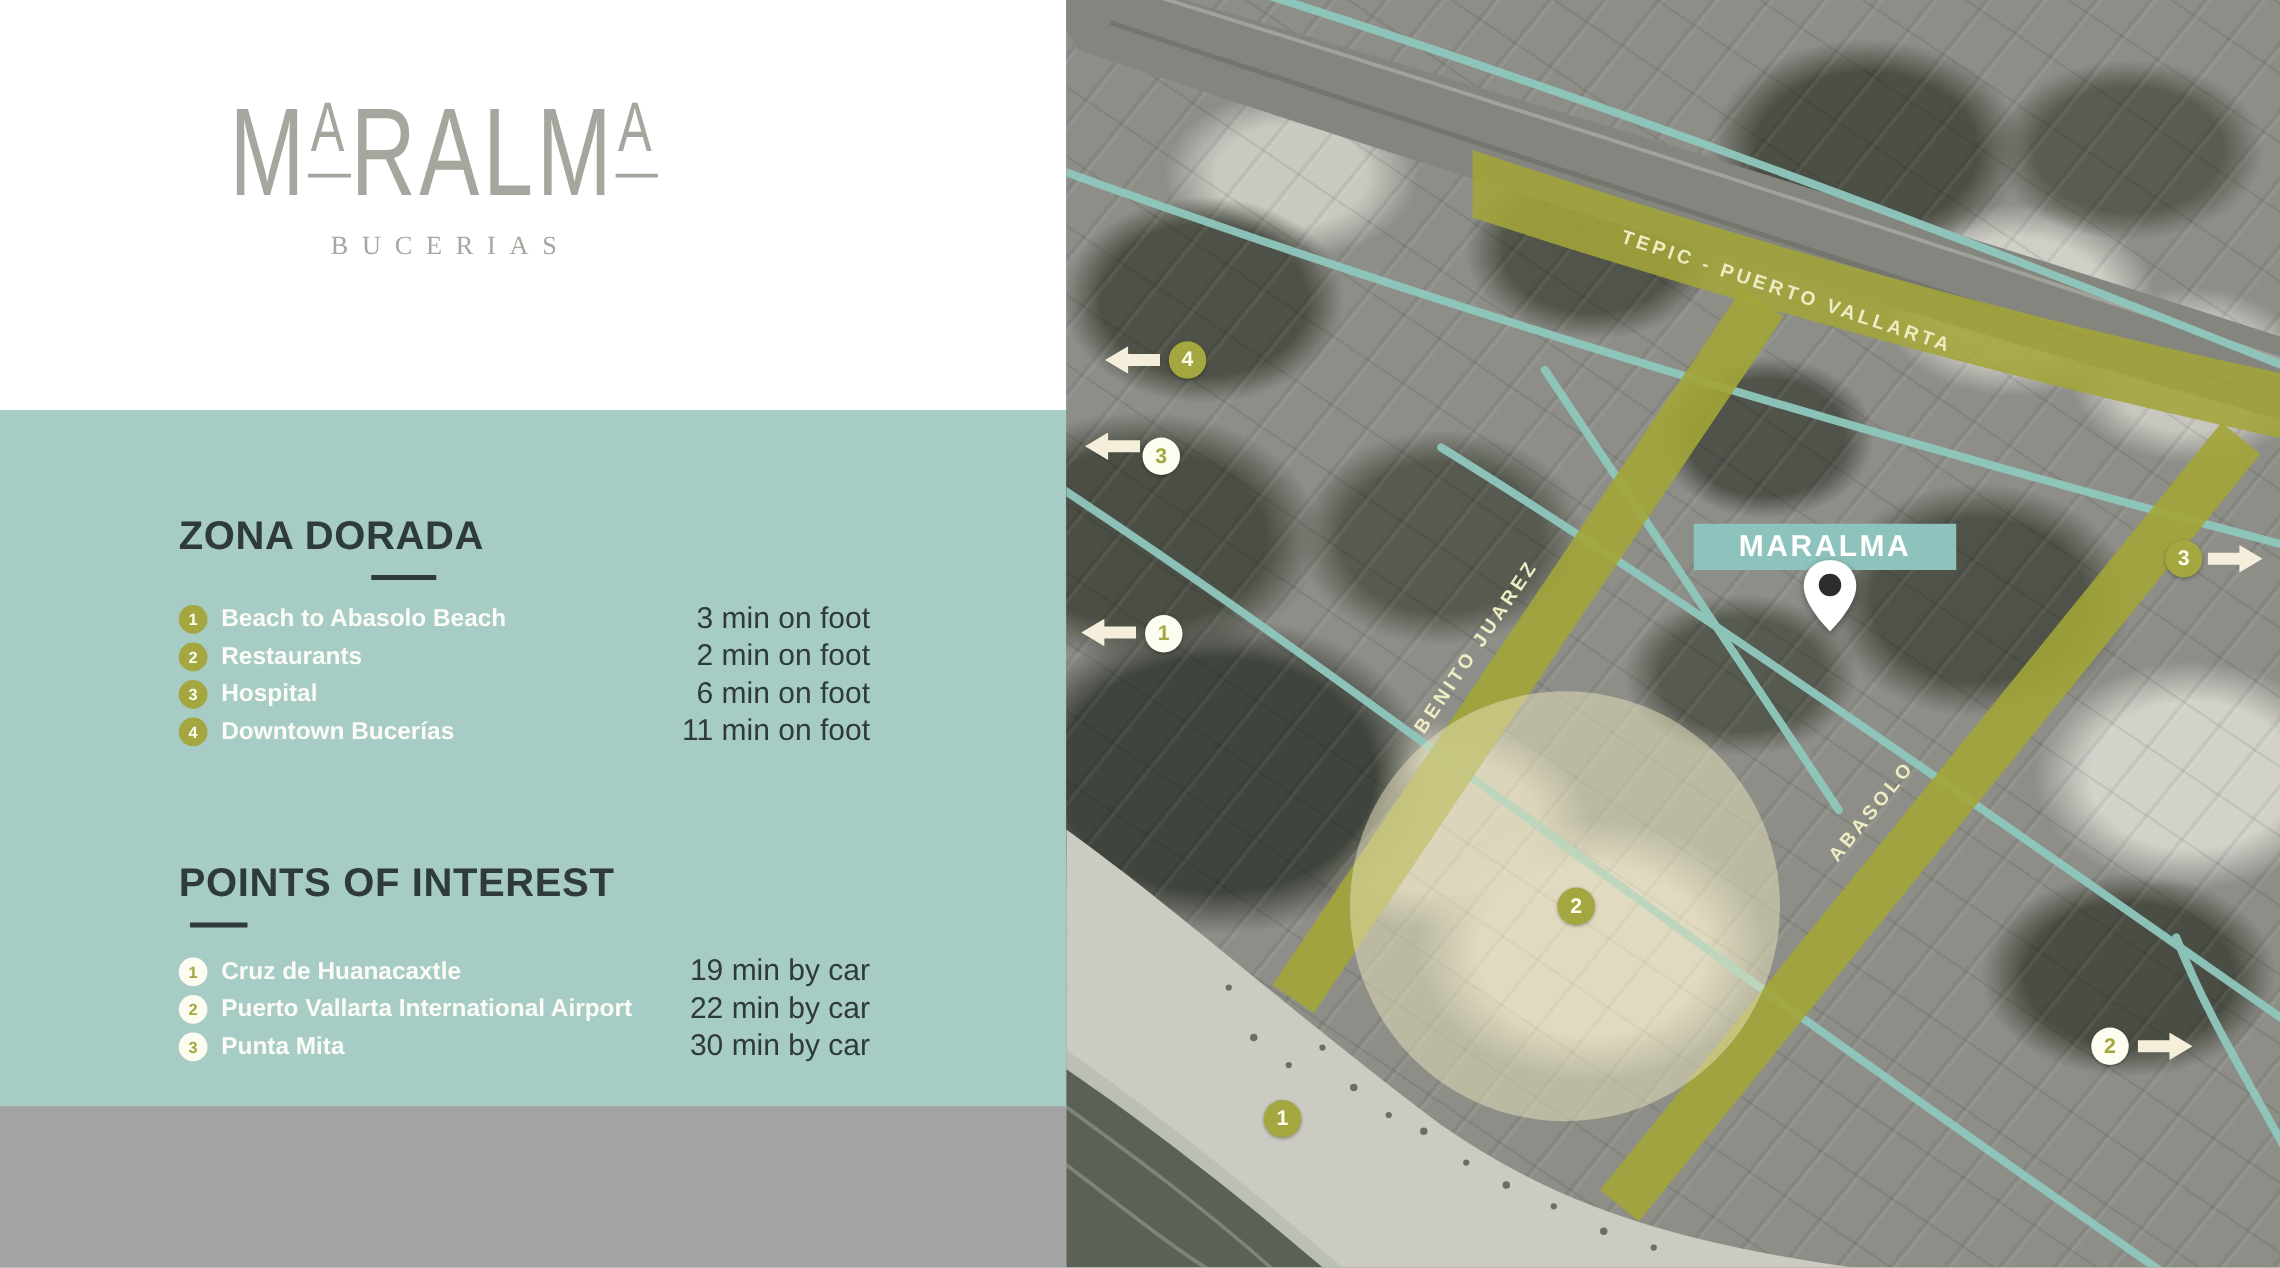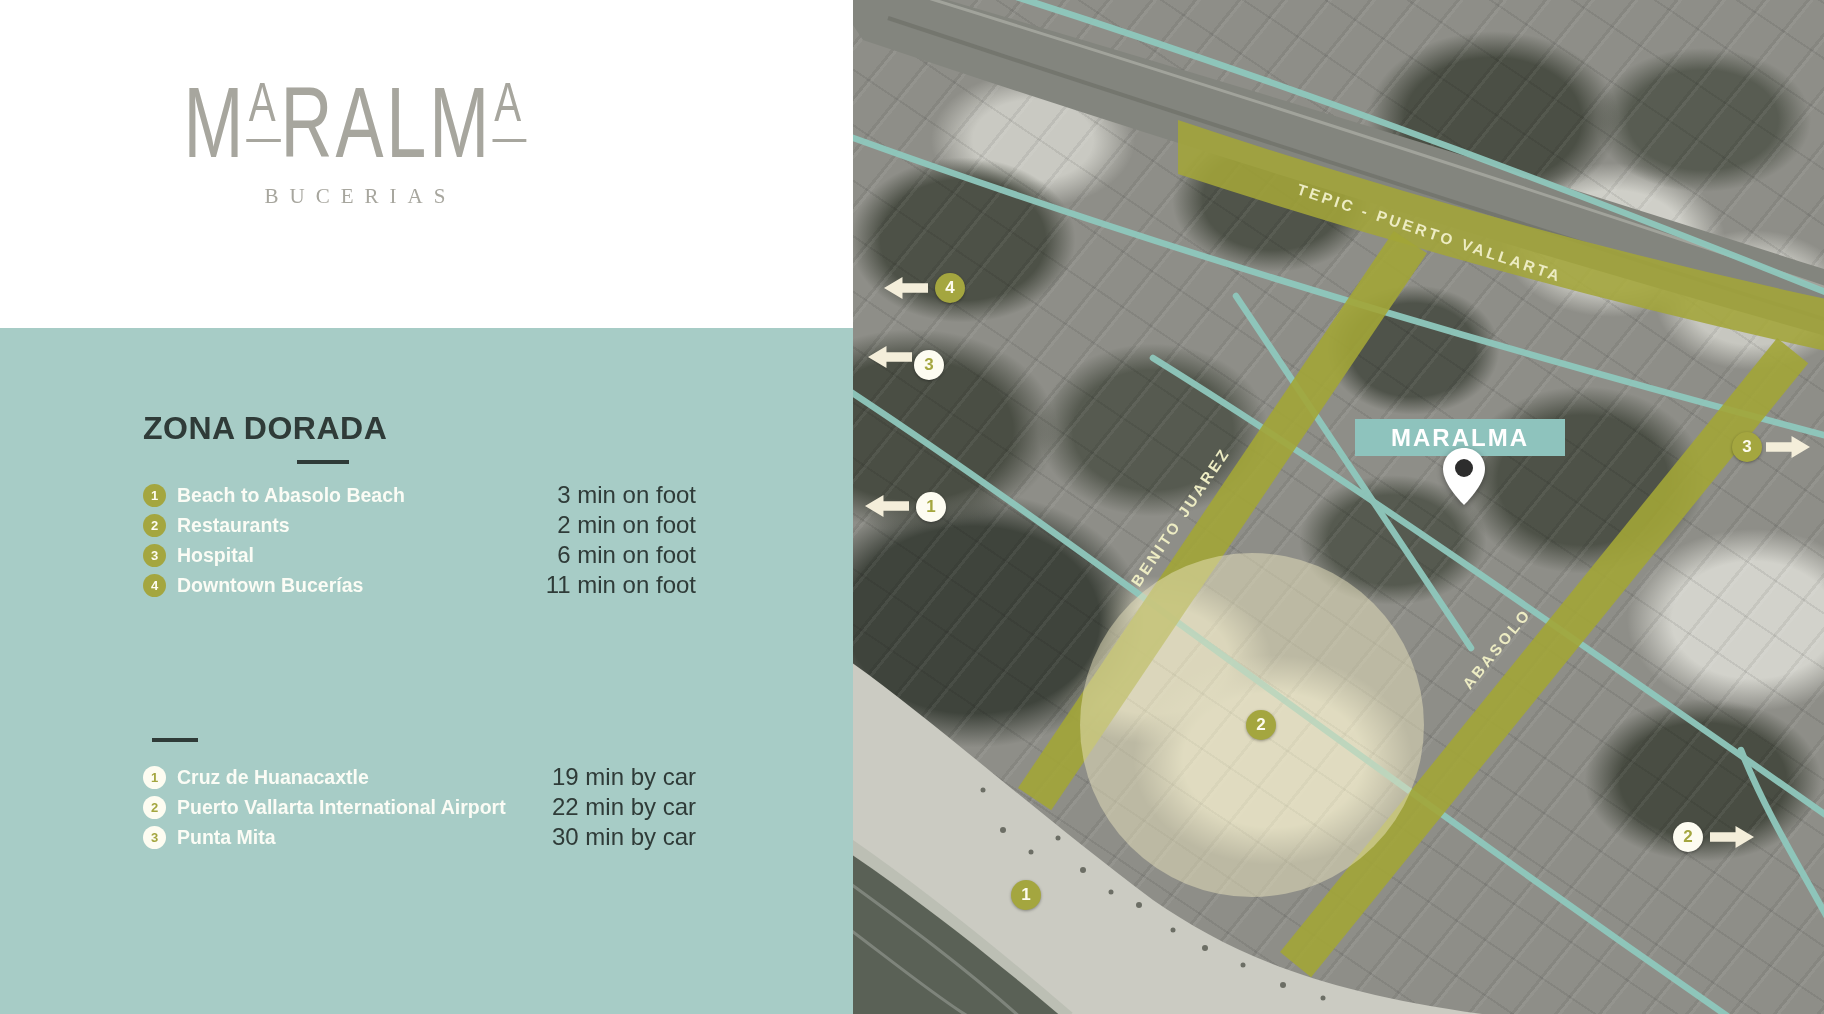--- a/index.html
+++ b/index.html
@@ -1,21 +1,21 @@
 <!DOCTYPE html>
 <html><head>
 <meta charset="utf-8">
 <style>
   html,body{margin:0;padding:0;}
   body{width:1824px;height:1014px;overflow:hidden;font-family:"Liberation Sans",sans-serif;background:#ffffff;}
   .stage{position:relative;width:1824px;height:1014px;overflow:hidden;background:#a3a3a3;}
 
   
   .panel-white{position:absolute;left:0;top:0;width:853px;height:328px;background:#ffffff;}
-  .panel-teal{position:absolute;left:0;top:328px;width:853px;height:686px;background:#a7ccc6;}
+  .panel-teal{position:absolute;left:0;top:328px;width:853px;height:557px;background:#a7ccc6;}
 
   
   .brand{position:absolute;left:0;top:72px;width:710px;text-align:center;color:#a7a69e;}
   .wordmark{display:inline-block;font-size:100px;line-height:1;font-weight:400;letter-spacing:4px;
             transform:scaleX(0.72);transform-origin:center top;white-space:nowrap;}
   .wm-s{display:inline-block;font-size:56px;vertical-align:top;margin-top:2px;line-height:1;
         border-bottom:3px solid #a7a69e;padding:0 3px 9px 3px;}
   .subtitle{margin-top:12px;font-family:"Liberation Serif",serif;font-size:21px;letter-spacing:11px;
             padding-left:11px;color:#a7a69e;}
 
@@ -111,20 +111,21 @@
         <div class="poi-label">Hospital</div>
         <div class="poi-time">6 min on foot</div>
       </div>
       <div class="poi-row">
         <div class="badge olive">4</div>
         <div class="poi-label">Downtown Bucerías</div>
         <div class="poi-time">11 min on foot</div>
       </div>
     </div>
 
+    <div class="sec-title" style="top:360px;">POINTS OF INTEREST</div>
     <div class="sec-underline" style="left:152px;top:410px;width:46px;"></div>
 
     <div class="poi-list" style="top:434px;">
       <div class="poi-row">
         <div class="badge white">1</div>
         <div class="poi-label">Cruz de Huanacaxtle</div>
         <div class="poi-time">19 min by car</div>
       </div>
       <div class="poi-row">
         <div class="badge white">2</div>

